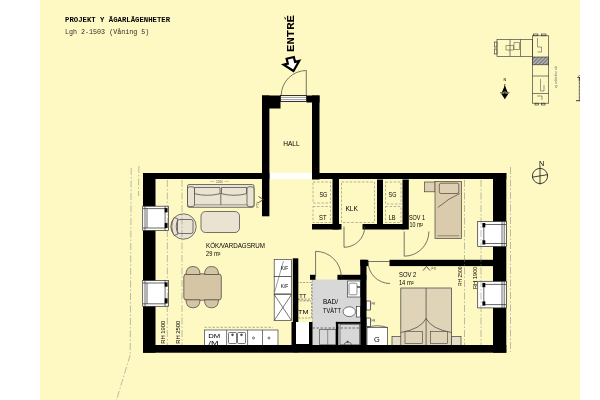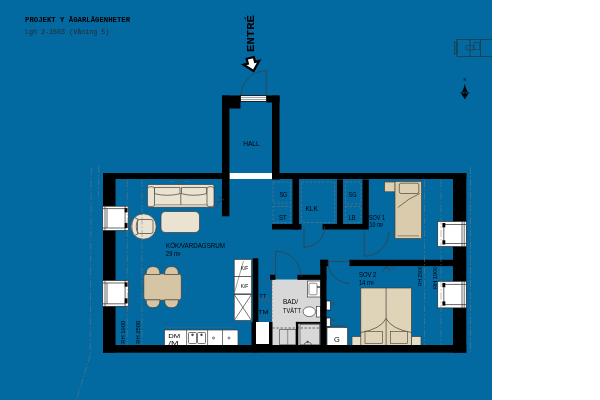--- a/index.html
+++ b/index.html
@@ -1,16 +1,16 @@
 <!DOCTYPE html>
 <html><head>
 <meta charset="utf-8">
 <style>
   html,body{margin:0;padding:0;background:#ffffff;}
-  #page{position:relative;width:492px;height:400px;background:#0369a1;overflow:hidden;}
+  #page{position:relative;width:540px;height:400px;background:#fef9c3;overflow:hidden;margin-left:40px;}
   svg{position:absolute;left:0;top:0;}
   text{font-family:"Liberation Sans",sans-serif;fill:#000;}
   .mono{font-family:"Liberation Mono",monospace;}
 </style>
 </head>
 <body>
 <div id="page">
 <svg width="600" height="400" viewBox="0 0 600 400">
 <defs>
   <pattern id="hatch" width="2.6" height="2.6" patternUnits="userSpaceOnUse" patternTransform="rotate(45)">

